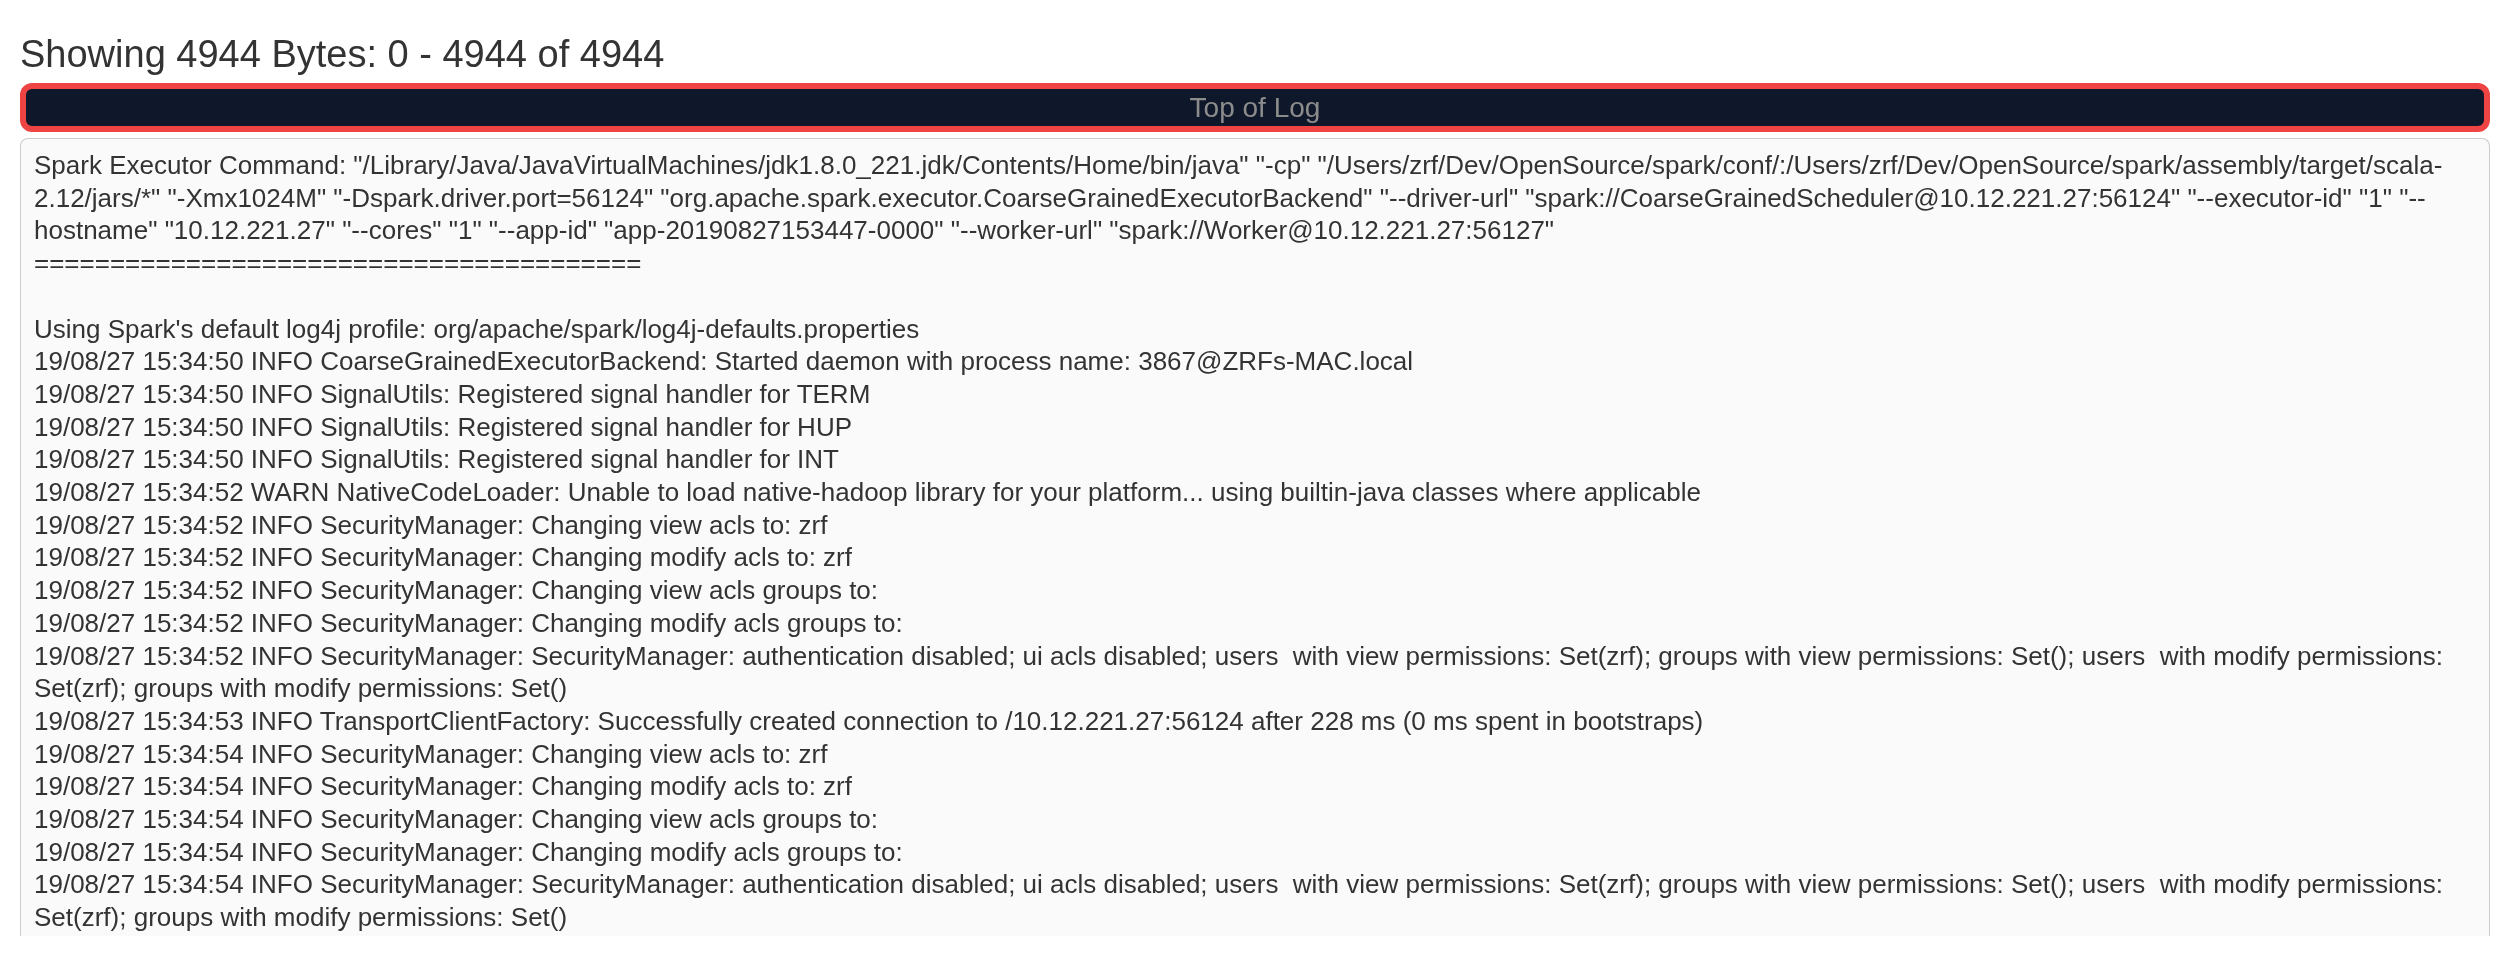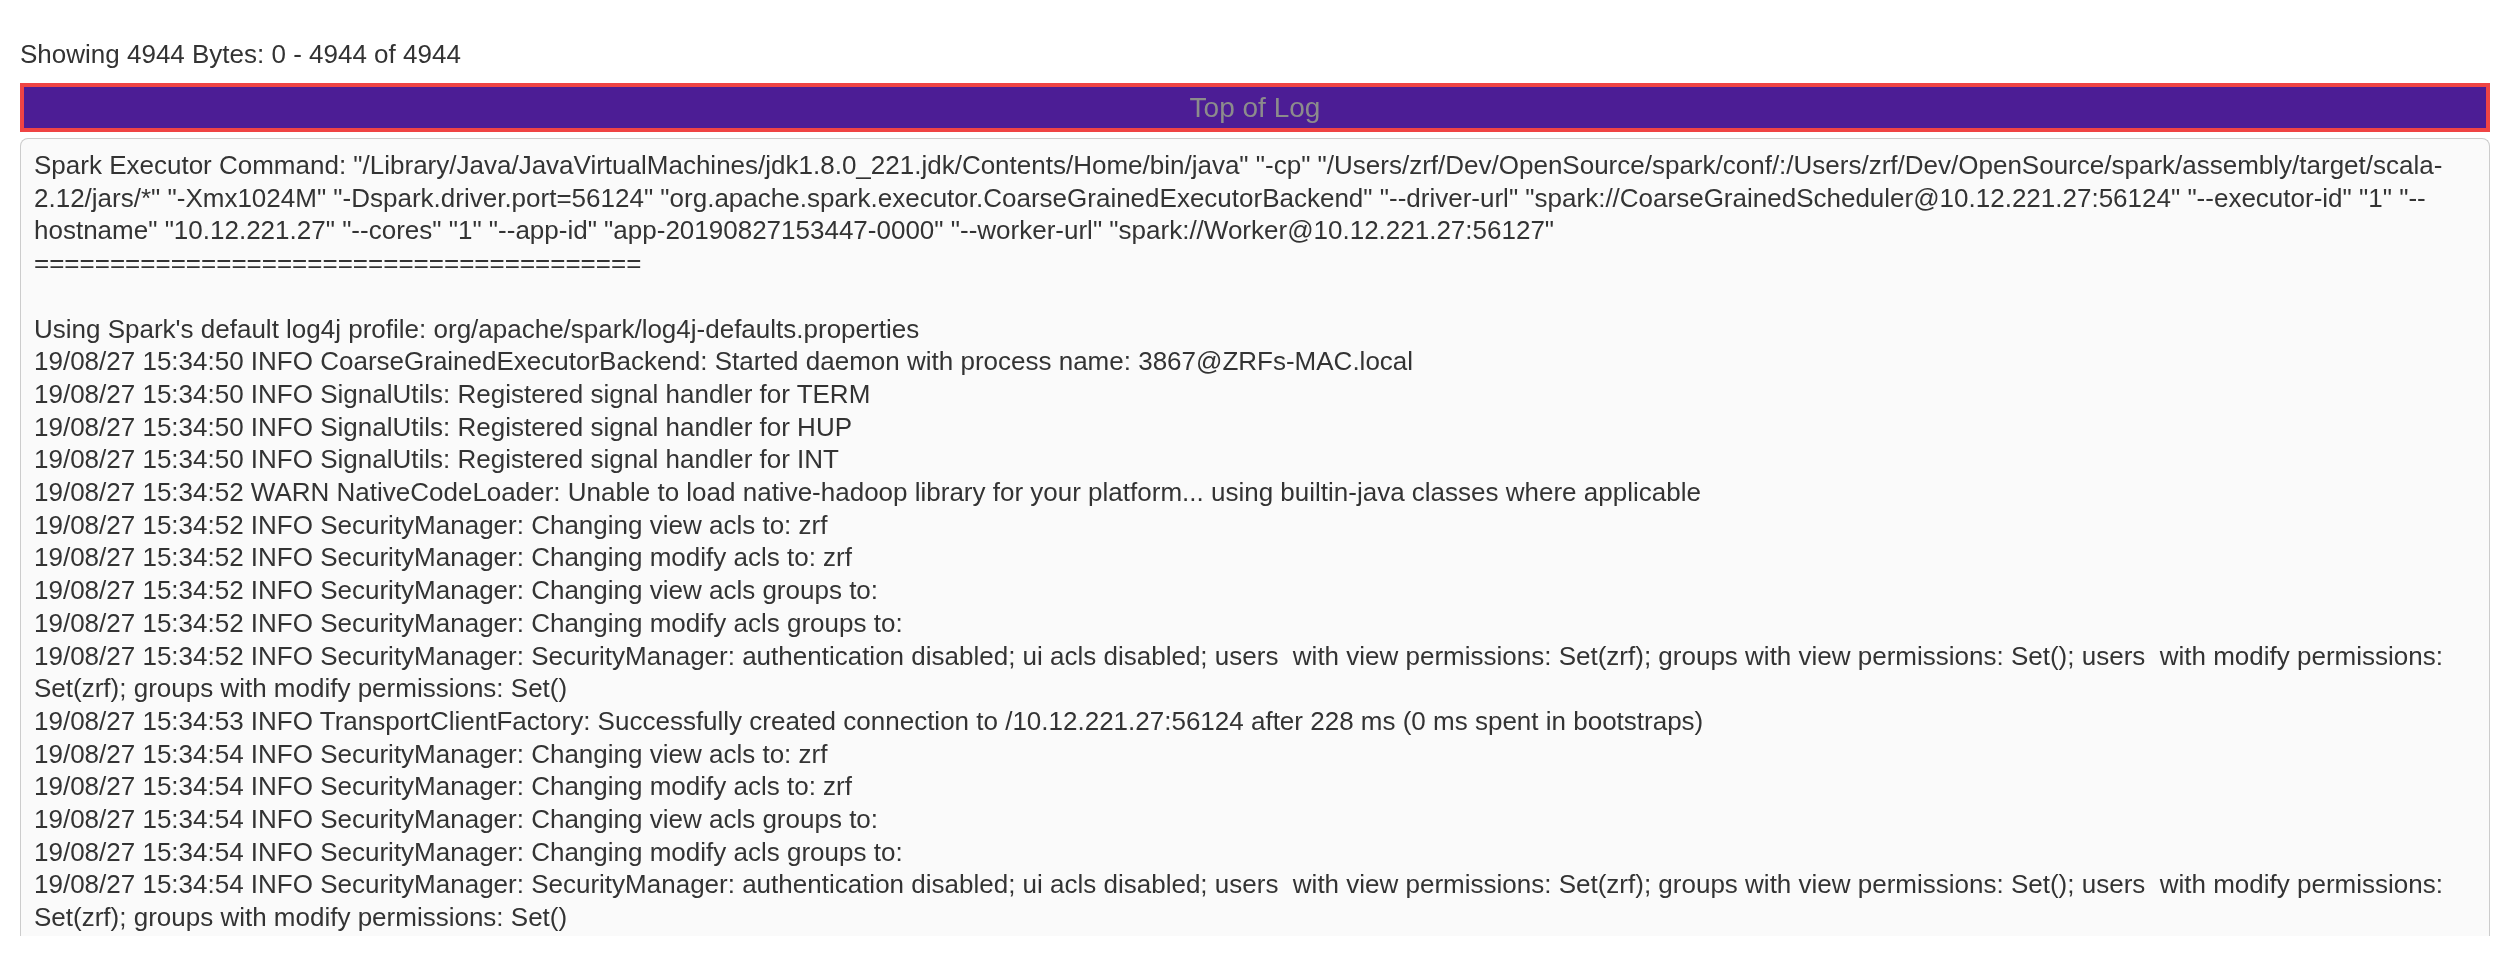--- a/index.html
+++ b/index.html
@@ -20,33 +20,33 @@
     height: 34px;
   }
   .back-link {
     color: #0088cc;
     font-size: 29px;
     line-height: 30px;
     text-decoration: none;
     cursor: pointer;
   }
   .byte-info {
-    font-size: 26px;
+    font-size: 38px;
     font-weight: 400;
     color: #333333;
     margin: 28px 0 13px 0;
     line-height: 32px;
   }
   .top-log-btn {
     display: block;
     width: 100%;
     height: 49px;
-    background: #4c1d95;
-    border: 4px solid #ef4444;
-    border-radius: 0;
+    background: #0f172a;
+    border: 6px solid #ef4444;
+    border-radius: 12px;
     color: #8c8c8c;
     font-size: 28px;
     font-family: inherit;
     text-align: center;
     margin: 0 0 6px 0;
     padding: 0;
     cursor: default;
   }
   .log-box {
     border: 1px solid #cccccc;

